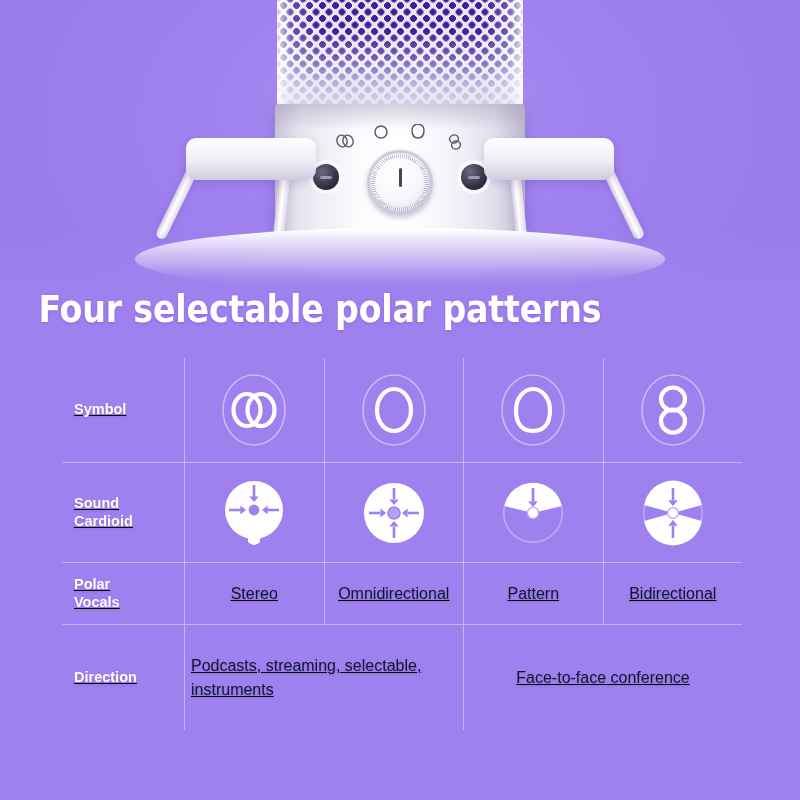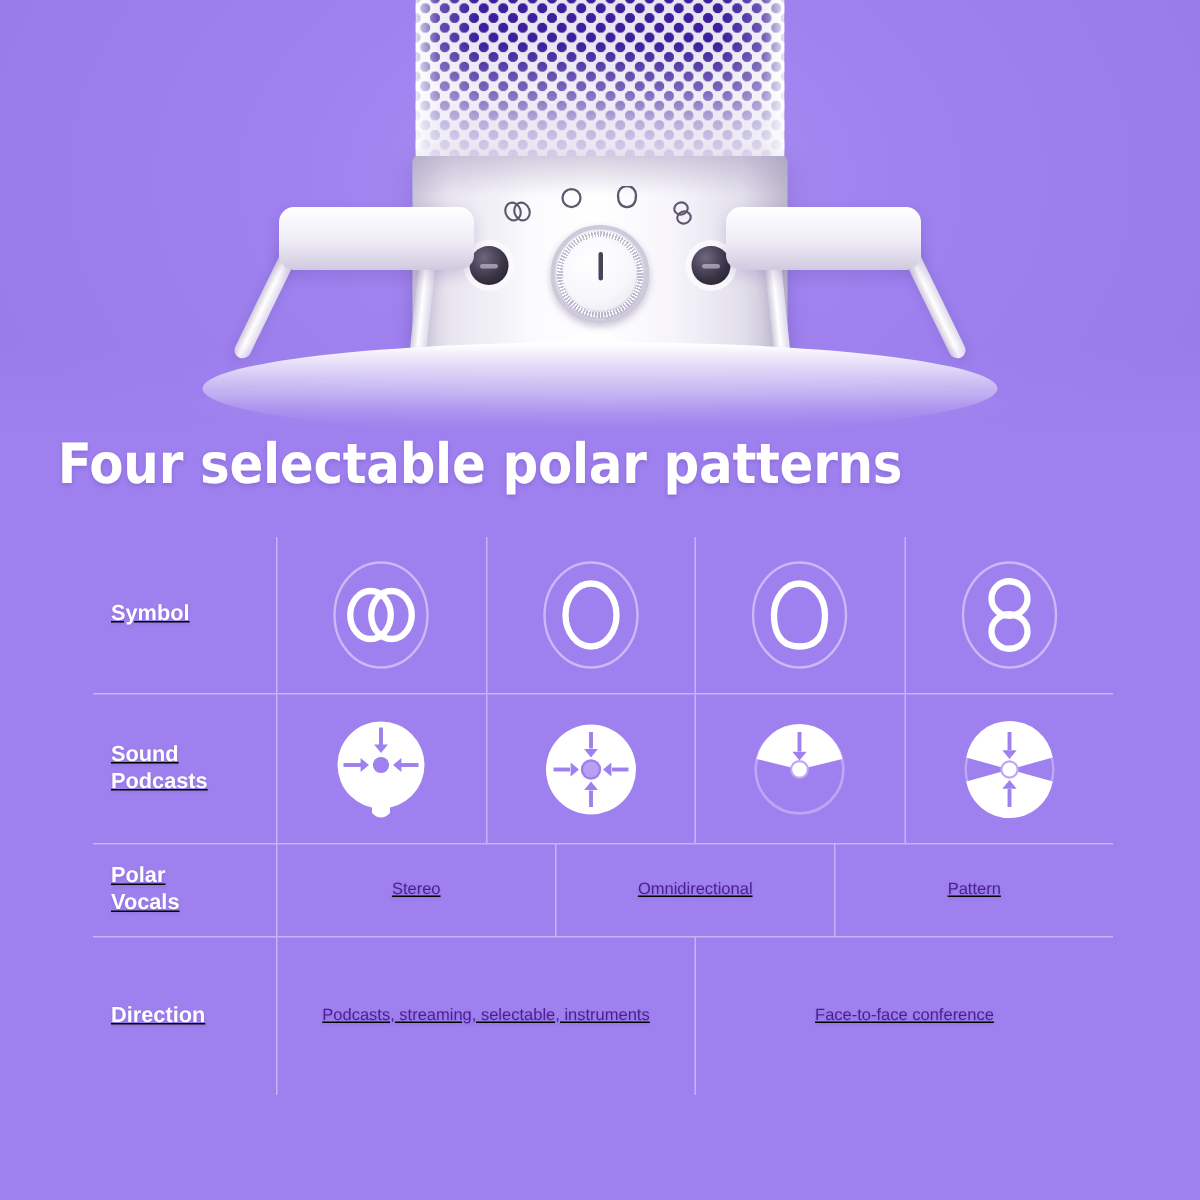--- a/index.html
+++ b/index.html
@@ -241,22 +241,22 @@
     text-shadow: 0 1px 2px rgba(80,45,150,.22);
   }
   .cell {
     flex: 1 1 0;
     height: 100%;
     display: flex;
     align-items: center;
     justify-content: center;
     border-left: 1px solid rgba(255,255,255,.42);
     text-align: left;
-    color: #4c1d95;
-    font-size: 11px;
+    color: #0f172a;
+    font-size: 16px;
     line-height: 1.45;
     padding: 0 6px;
     text-shadow: 0 1px 2px rgba(80,45,150,.2);
   }
   .cell.first { border-left: 1px solid rgba(255,255,255,.42); }
 
   .sym-wrap, .dir-wrap { display: block; line-height: 0; }
 
   
 </style>
@@ -354,21 +354,21 @@
           <ellipse cx="35" cy="38" rx="31" ry="35" fill="none" stroke="rgba(255,255,255,.45)" stroke-width="1.6"></ellipse>
           <ellipse cx="35" cy="27" rx="12" ry="11.5" fill="none" stroke="#fff" stroke-width="4.2"></ellipse>
           <ellipse cx="35" cy="49" rx="12" ry="11.5" fill="none" stroke="#fff" stroke-width="4.2"></ellipse>
         </svg>
       </div>
     </div>
 
     <div class="trow r-direction" data-interactable="false">
       <div class="cell-label" data-interactable="false">
         <div data-interactable="false">Sound</div>
-        <div data-interactable="false">Podcasts</div>
+        <div data-interactable="false">Cardioid</div>
       </div>
 
       <div class="cell first" data-interactable="false">
         <svg class="dir-wrap" data-interactable="false" width="72" height="74" viewBox="0 0 72 74">
           <circle cx="36" cy="34" r="29" fill="#fff"></circle>
           <path d="M30 52 Q36 36 42 52 L42 66 Q36 72 30 66 Z" fill="#fff"></path>
           <circle cx="36" cy="34" r="5.4" fill="#9e80ee"></circle>
           <g fill="#9e80ee">
             <rect x="36" y="9" width="2.6" height="12" transform="translate(-1.3 0)"></rect>
             <path d="M36 26 l-4.6 -5.6 h9.2 Z"></path>
@@ -426,20 +426,21 @@
     </div>
 
     <div class="trow r-polar" data-interactable="false">
       <div class="cell-label" data-interactable="false">
         <div data-interactable="false">Polar</div>
         <div data-interactable="false">Vocals</div>
       </div>
       <div class="cell first" data-interactable="false">Stereo</div>
       <div class="cell" data-interactable="false">Omnidirectional</div>
       <div class="cell" data-interactable="false">Pattern</div>
+      <div class="cell" data-interactable="false">Bidirectional</div>
     </div>
 
     <div class="trow r-scenario" data-interactable="false">
       <div class="cell-label" data-interactable="false">Direction</div>
       <div class="cell" data-interactable="false">Podcasts, streaming, selectable, instruments</div>
       <div class="cell" data-interactable="false">Face-to-face conference</div>
     </div>
 
   </div>
 </div>

